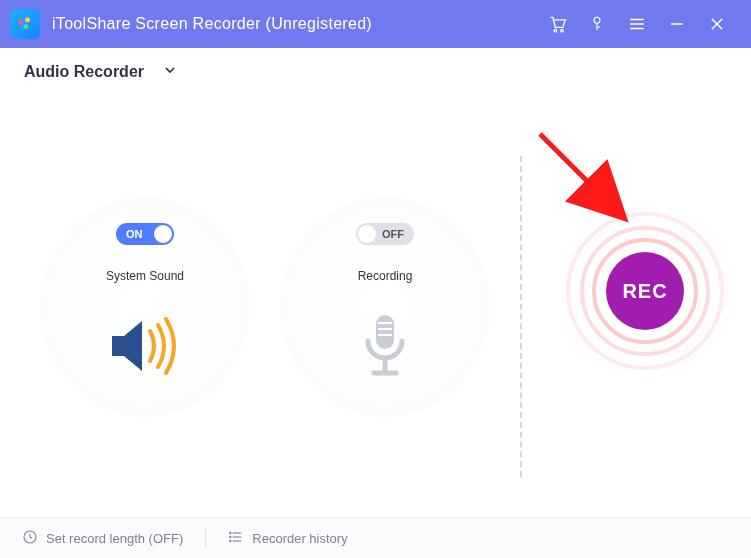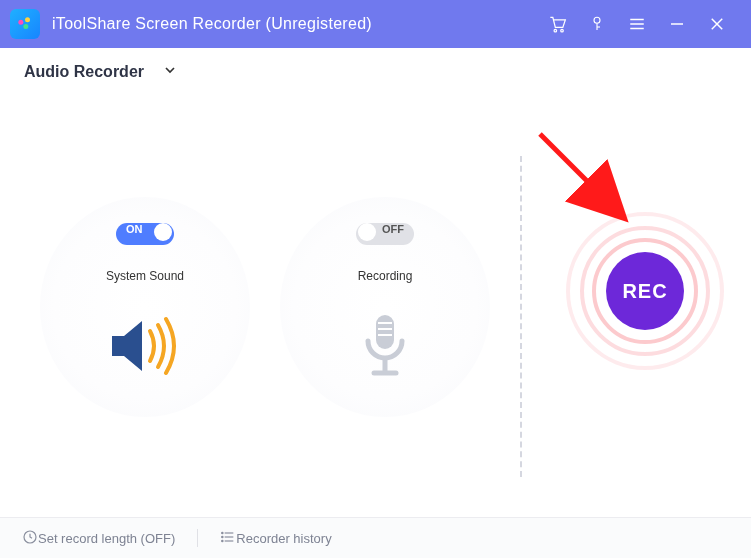--- a/index.html
+++ b/index.html
@@ -93,21 +93,21 @@
     align-items: center;
     padding-top: 26px;
     box-sizing: border-box;
   }
   .toggle {
     width: 58px;
     height: 22px;
     border-radius: 11px;
     position: relative;
     display: flex;
-    align-items: flex-start;
+    align-items: center;
     font-size: 11px;
     font-weight: 700;
     cursor: pointer;
     box-sizing: border-box;
   }
   .toggle.on {
     background: #4f7dff;
     color: #fff;
     padding-left: 10px;
   }
@@ -167,21 +167,21 @@
     border-radius: 50%;
     border: 4px solid rgba(246,63,76,0.15);
   }
   .ring.r1 { width: 150px; height: 150px; border-color: rgba(246,63,76,0.10); }
   .ring.r2 { width: 122px; height: 122px; border-color: rgba(246,63,76,0.18); }
   .ring.r3 { width: 98px; height: 98px; border-color: rgba(246,63,76,0.28); }
   .rec-btn {
     width: 78px;
     height: 78px;
     border-radius: 50%;
-    background: #6d28d9;
+    background: #a21caf;
     color: #fff;
     display: flex;
     align-items: center;
     justify-content: center;
     font-size: 20px;
     font-weight: 600;
     letter-spacing: 1px;
     cursor: pointer;
     z-index: 2;
   }
@@ -200,20 +200,21 @@
     display: flex;
     align-items: center;
     padding: 0 22px;
     gap: 18px;
     color: #7e8393;
     font-size: 13px;
   }
   .footer-btn {
     display: flex;
     align-items: center;
+    gap: 8px;
     cursor: pointer;
   }
   .footer-sep {
     width: 1px;
     height: 18px;
     background: #e0e1e6;
     margin: 0 4px;
   }
 </style>
 </head>

